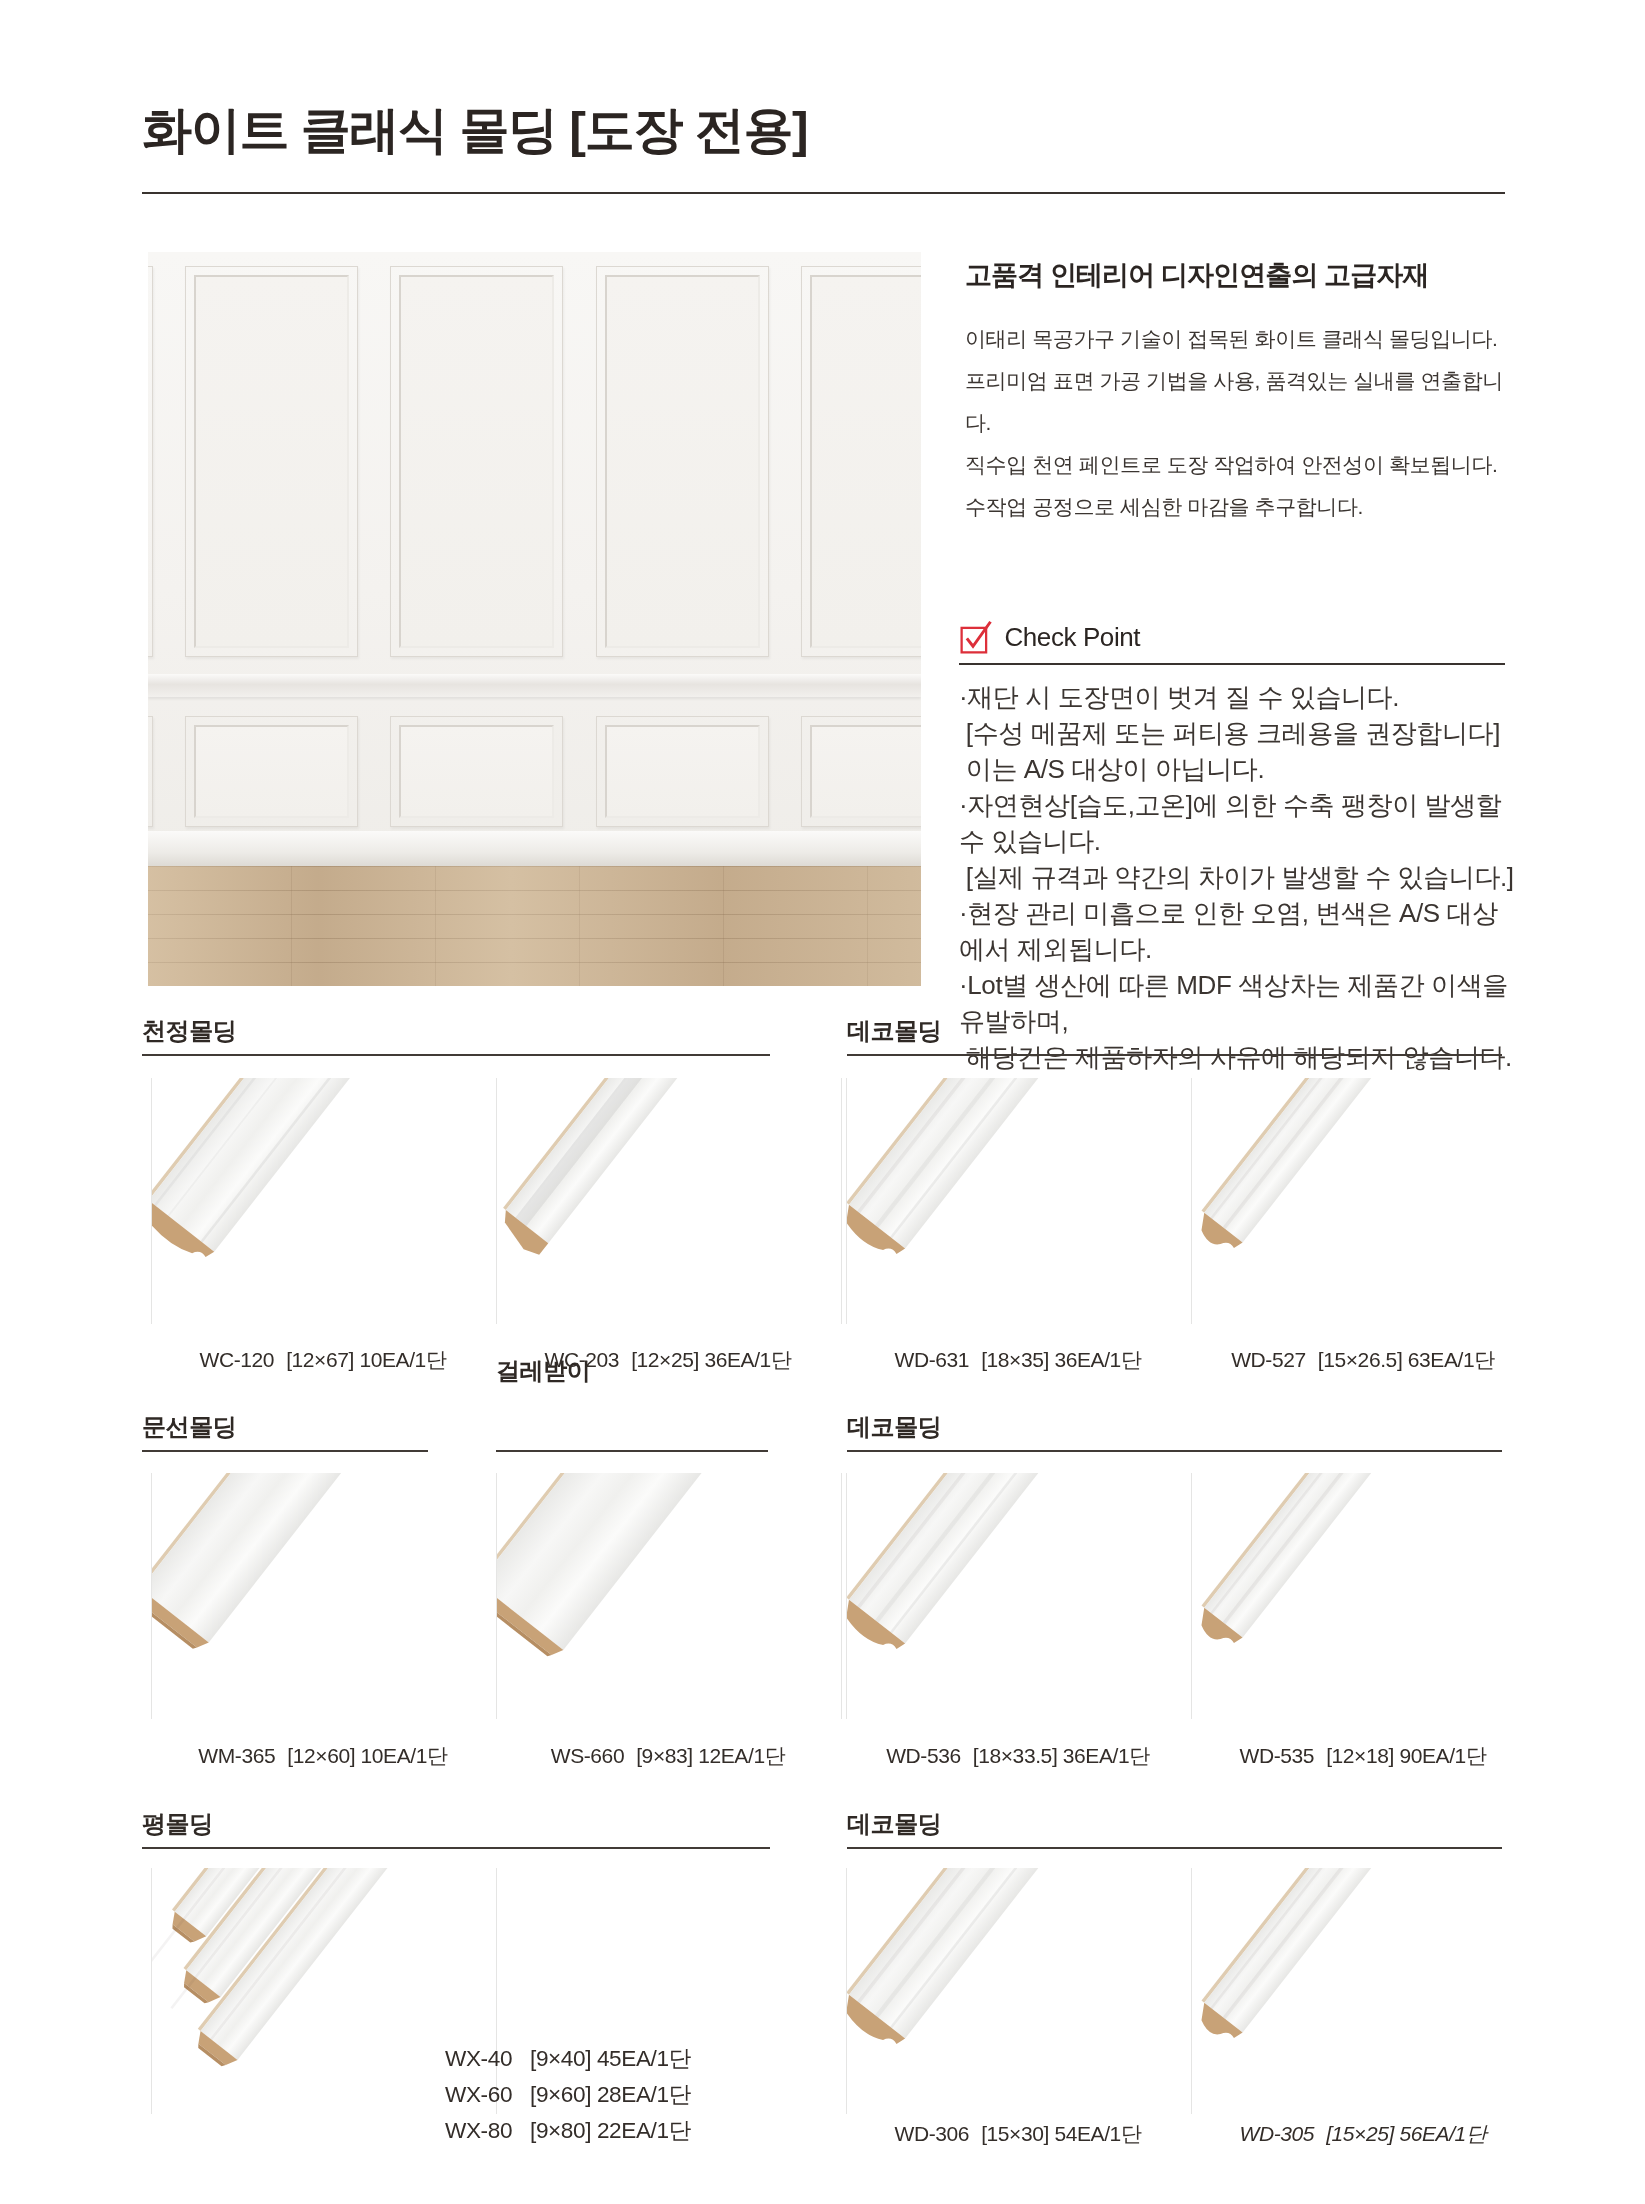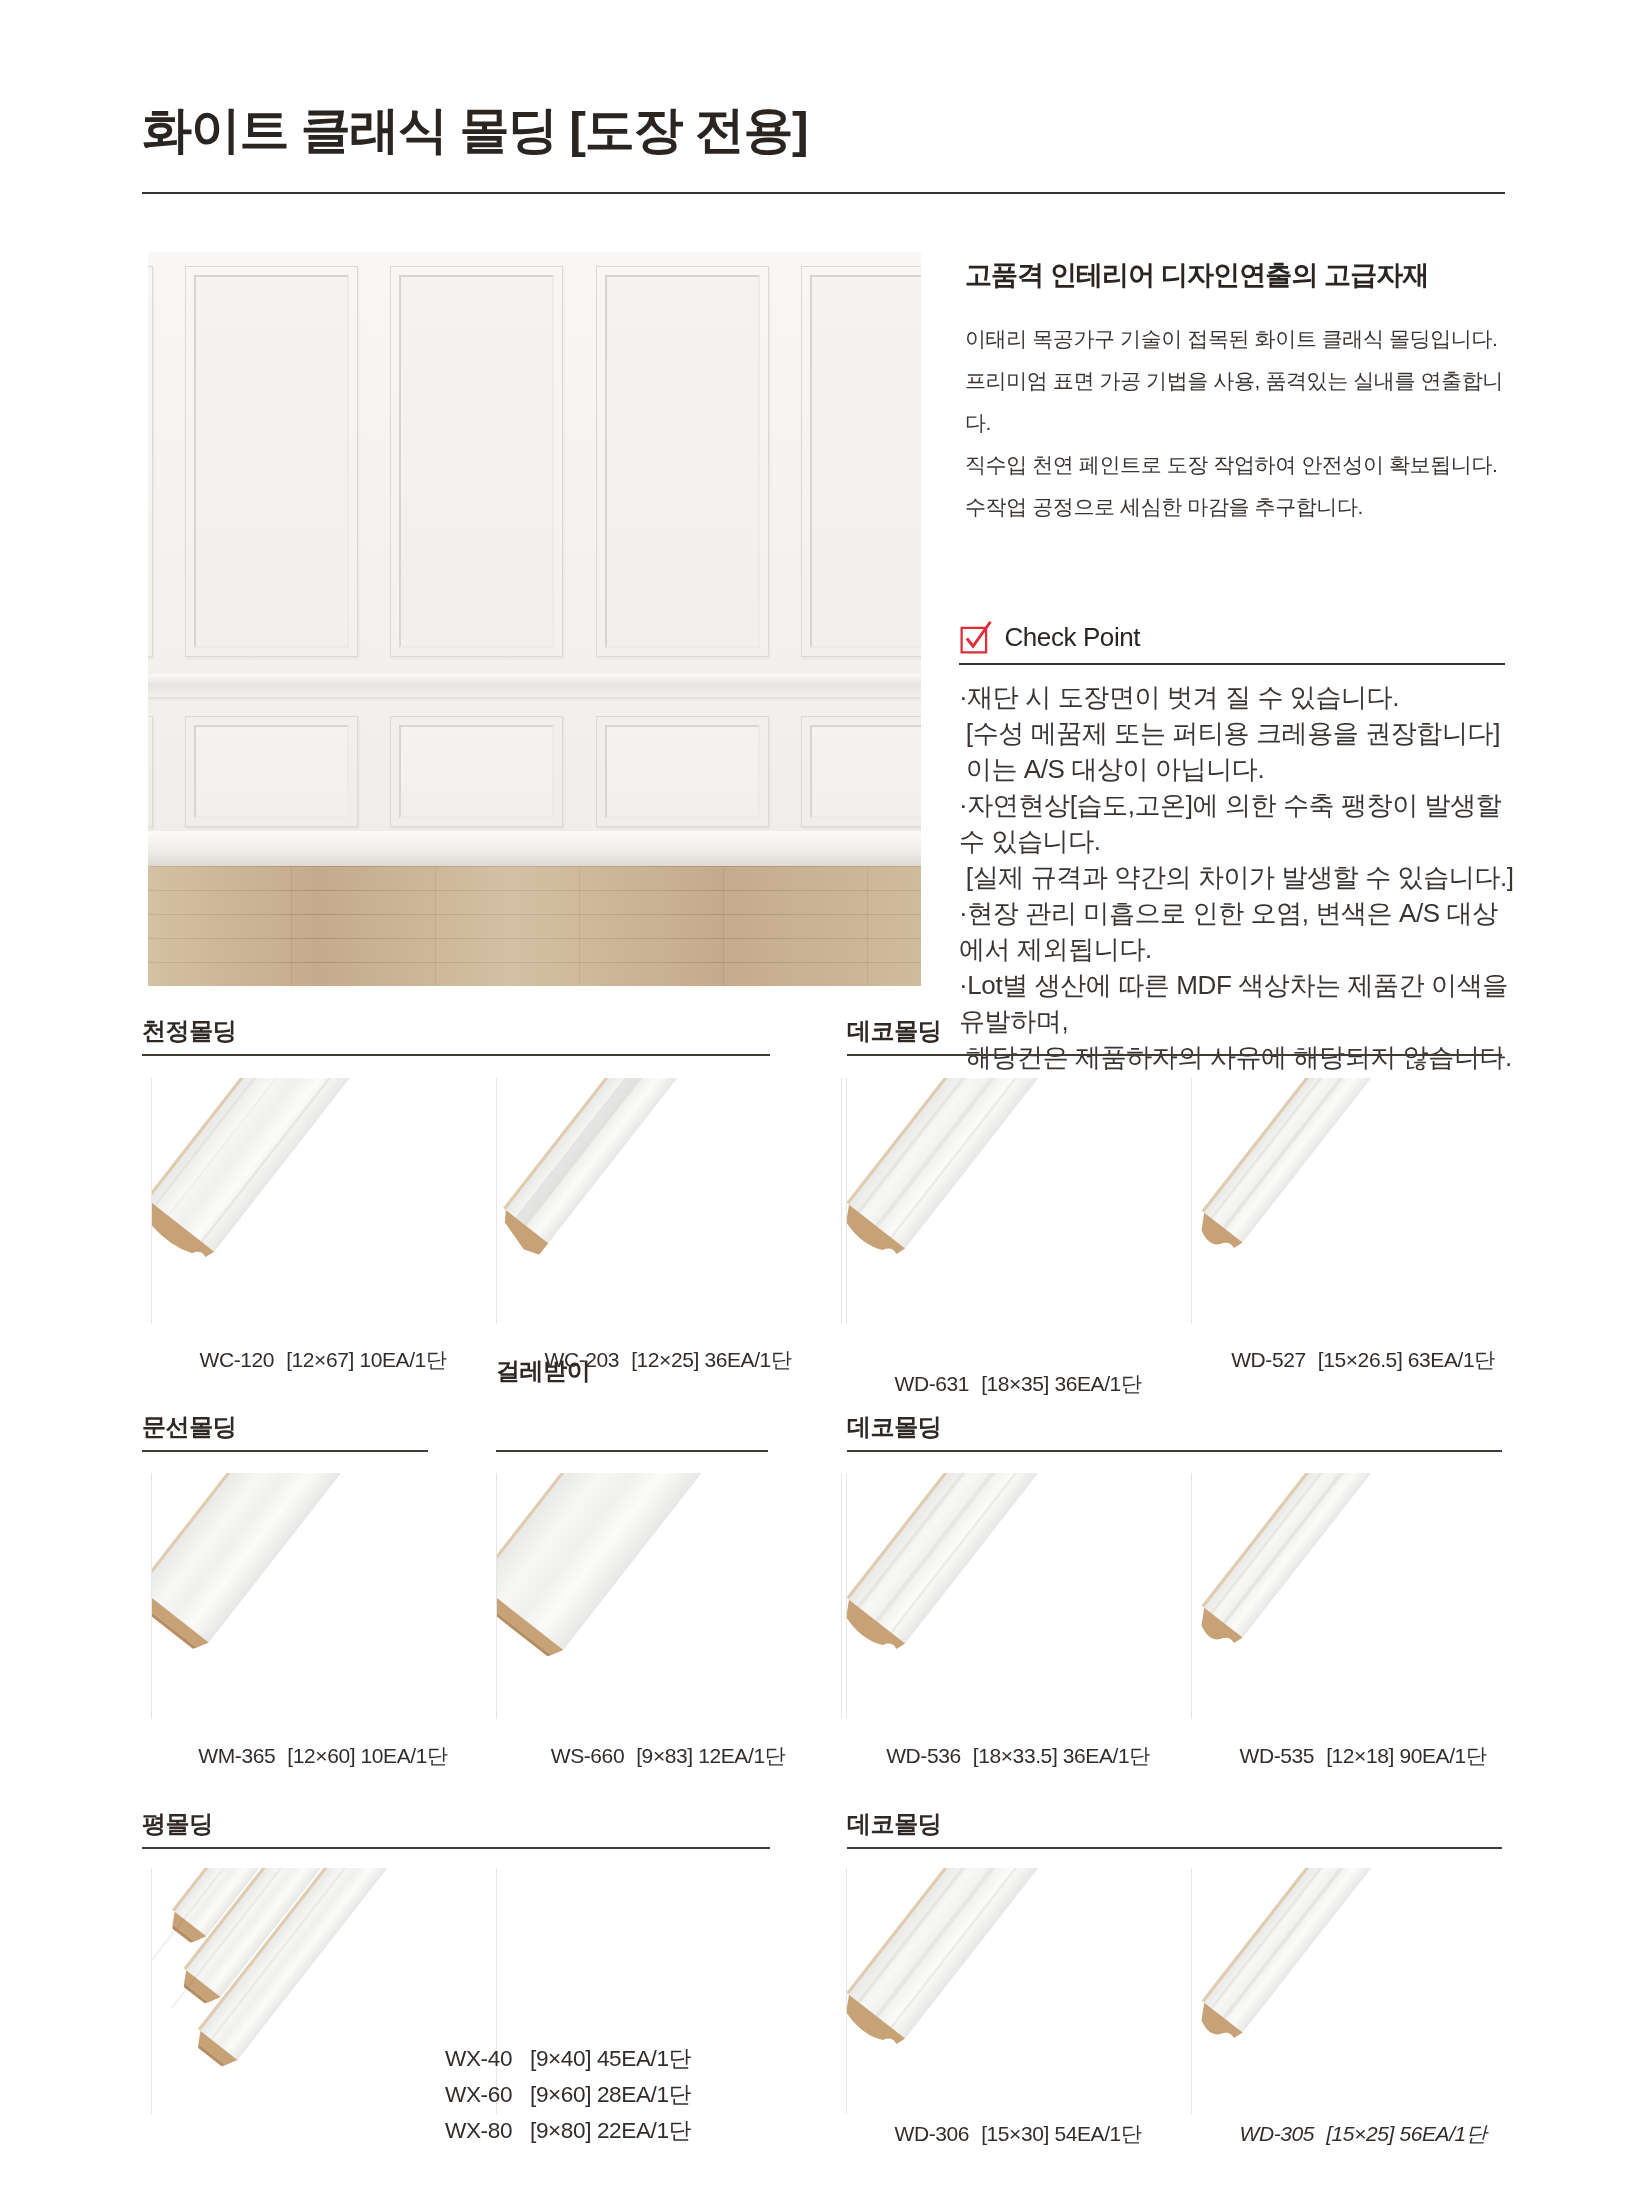--- a/index.html
+++ b/index.html
@@ -363,21 +363,21 @@
           <rect x="122" y="-220" width="4" height="420" fill="rgba(60,55,50,0.06)"></rect>
         </g>
       </svg></div>
 
   <div class="caption" style="left:151px;top:1346px;">
     <span class="code">WC-120</span><span>[12×67] 10EA/1단</span>
   </div>
   <div class="caption" style="left:496px;top:1346px;">
     <span class="code">WC-203</span><span>[12×25] 36EA/1단</span>
   </div>
-  <div class="caption" style="left:846px;top:1346px;margin-top:24px;">
+  <div class="caption" style="left:846px;top:1346px;">
     <span class="code">WD-631</span><span>[18×35] 36EA/1단</span>
   </div>
   <div class="caption" style="left:1191px;top:1346px;">
     <span class="code">WD-527</span><span>[15×26.5] 63EA/1단</span>
   </div>
 
   <div class="caption" style="left:151px;top:1742px;">
     <span class="code">WM-365</span><span>[12×60] 10EA/1단</span>
   </div>
   <div class="caption" style="left:496px;top:1742px;">

